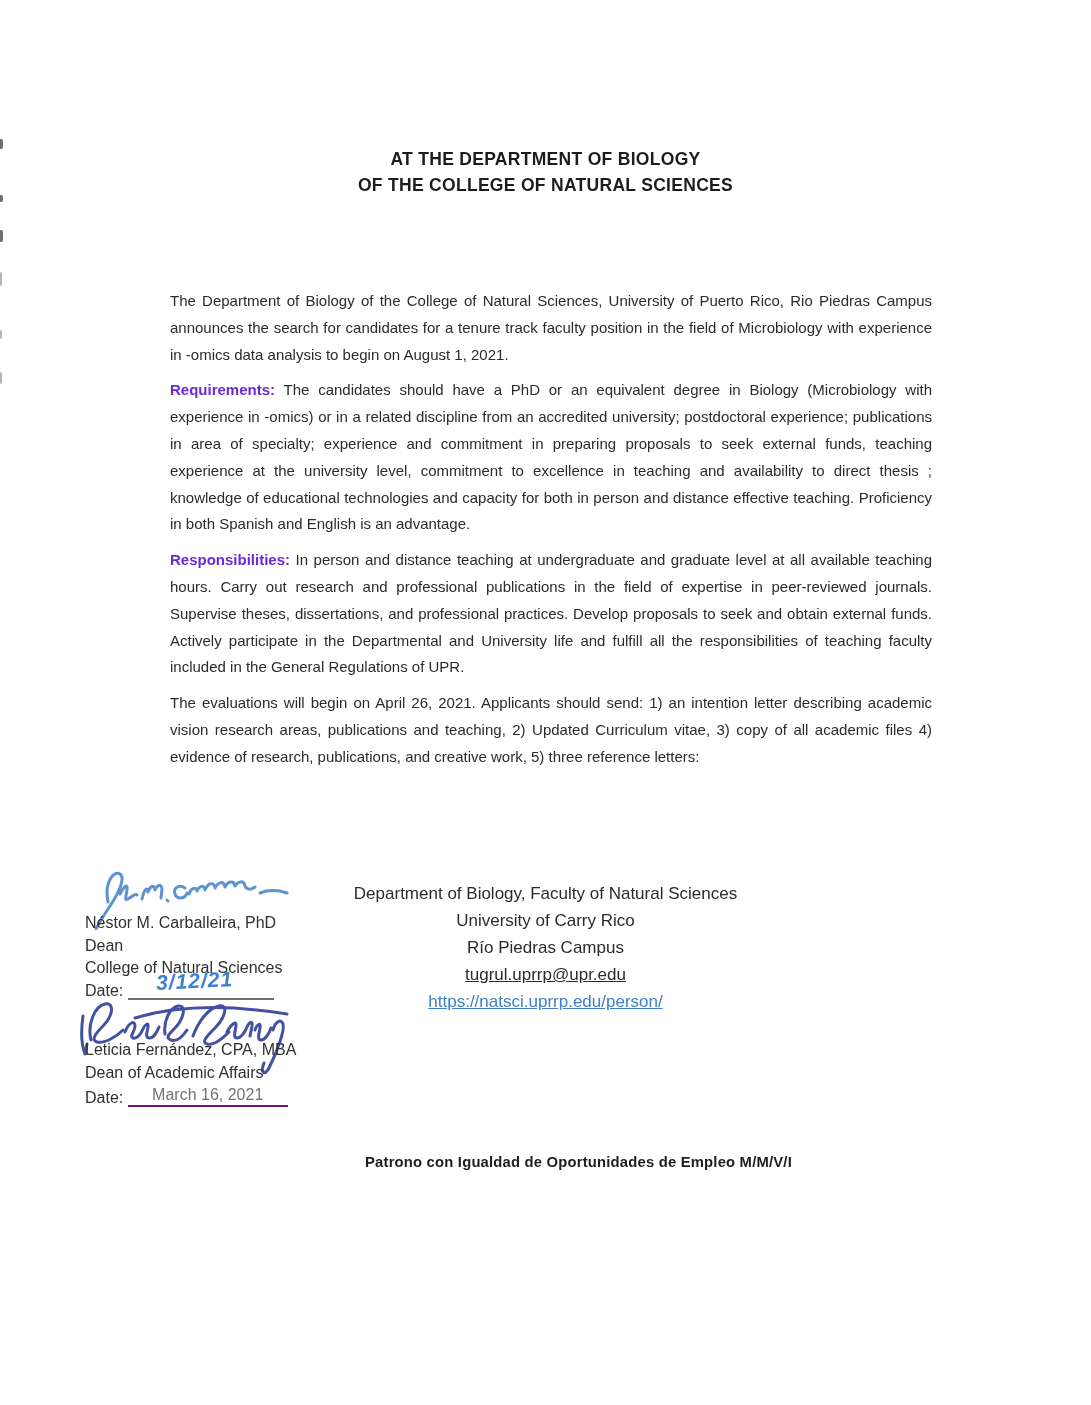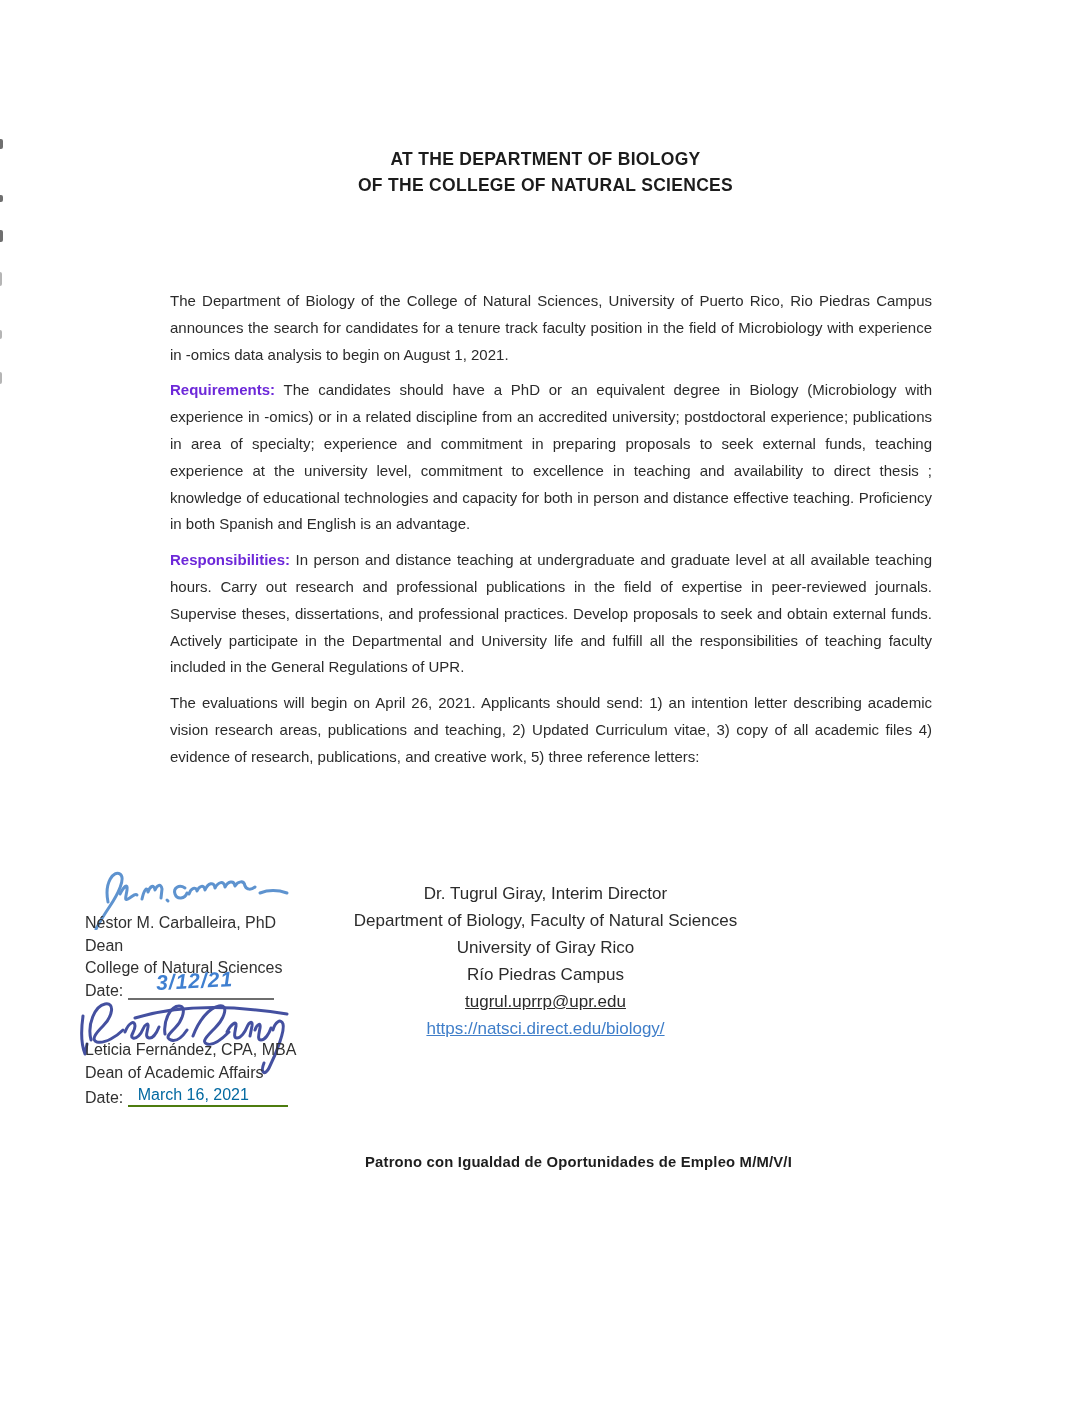--- a/index.html
+++ b/index.html
@@ -73,25 +73,25 @@
     font-size:21px;
     font-style:italic;
     font-weight:bold;
     color:#3f7fd0;
     transform:rotate(-3deg);
     letter-spacing:1px;
     white-space:nowrap;
   }
   .typed-date{
     display:inline-block;
-    border-bottom:2px solid #4d7c0f;
-    text-align:left;
+    border-bottom:2px solid #701a75;
+    text-align:center;
     padding:0 10px 1px 10px;
     vertical-align:bottom;
-    color:#0369a1;
+    color:#737373;
   }
   .footer{
     position:absolute;top:1154px;left:80px;right:14px;
     text-align:center;
     font-size:14.8px;
     font-weight:bold;
     color:#1e1e1e;
     letter-spacing:0.2px;
   }
 </style>
@@ -113,26 +113,25 @@
   </div>
 
   <div class="body-block">
     <p><span>The Department of Biology of the College of Natural Sciences, University of Puerto Rico, Rio Piedras Campus announces the search for candidates for a tenure track faculty position in the field of Microbiology with experience in -omics data analysis to begin on August 1, 2021.</span></p>
     <p><span class="lead">Requirements:</span> <span>The candidates should have a PhD or an equivalent degree in Biology (Microbiology with experience in -omics) or in a related discipline from an accredited university; postdoctoral experience; publications in area of specialty; experience and commitment in preparing proposals to seek external funds, teaching experience at the university level, commitment to excellence in teaching and availability to direct thesis ; knowledge of educational technologies and capacity for both in person and distance effective teaching. Proficiency in both Spanish and English is an advantage.</span></p>
     <p><span class="lead">Responsibilities:</span> <span>In person and distance teaching at undergraduate and graduate level at all available teaching hours. Carry out research and professional publications in the field of expertise in peer-reviewed journals. Supervise theses, dissertations, and professional practices. Develop proposals to seek and obtain external funds.  Actively participate in the Departmental and University life and fulfill all the responsibilities of teaching faculty included in the General Regulations of UPR.</span></p>
     <p><span>The evaluations will begin on April 26, 2021. Applicants should send: 1) an intention letter describing academic vision research areas, publications and teaching, 2) Updated Curriculum vitae, 3) copy of all academic files 4) evidence of research, publications, and creative work, 5) three reference letters:</span></p>
   </div>
 
   <div class="contact-block">
-    <div>Dr. Tugrul Giray, Interim Director</div>
     <div>Department of Biology, Faculty of Natural Sciences</div>
-    <div>University of Giray Rico</div>
+    <div>University of Carry Rico</div>
     <div>Río Piedras Campus</div>
     <div><span class="email">tugrul.uprrp@upr.edu</span></div>
-    <div><span class="weblink">https://natsci.direct.edu/biology/</span></div>
+    <div><span class="weblink">https://natsci.uprrp.edu/person/</span></div>
   </div>
 
   <div class="sig-block">
 
     <svg class="sig-svg" style="top:0px;left:5px;" width="205" height="64" viewBox="0 0 205 64">
       <g fill="none" stroke="#5e93cf" stroke-width="3" stroke-linecap="round" stroke-linejoin="round">
         <path d="M18,36 C14,16 24,4 30,8 C36,12 28,28 20,40 C14,49 9,57 6,63"></path>
         <path d="M30,28 C34,20 38,17 37,24 C36,31 34,35 38,33 C42,31 45,27 47,29"></path>
         <path d="M52,33 C54,24 57,20 58,26 C60,20 64,18 65,24 C67,19 71,17 72,23 L71,32"></path>
         <path d="M77,34 l1,1"></path>

